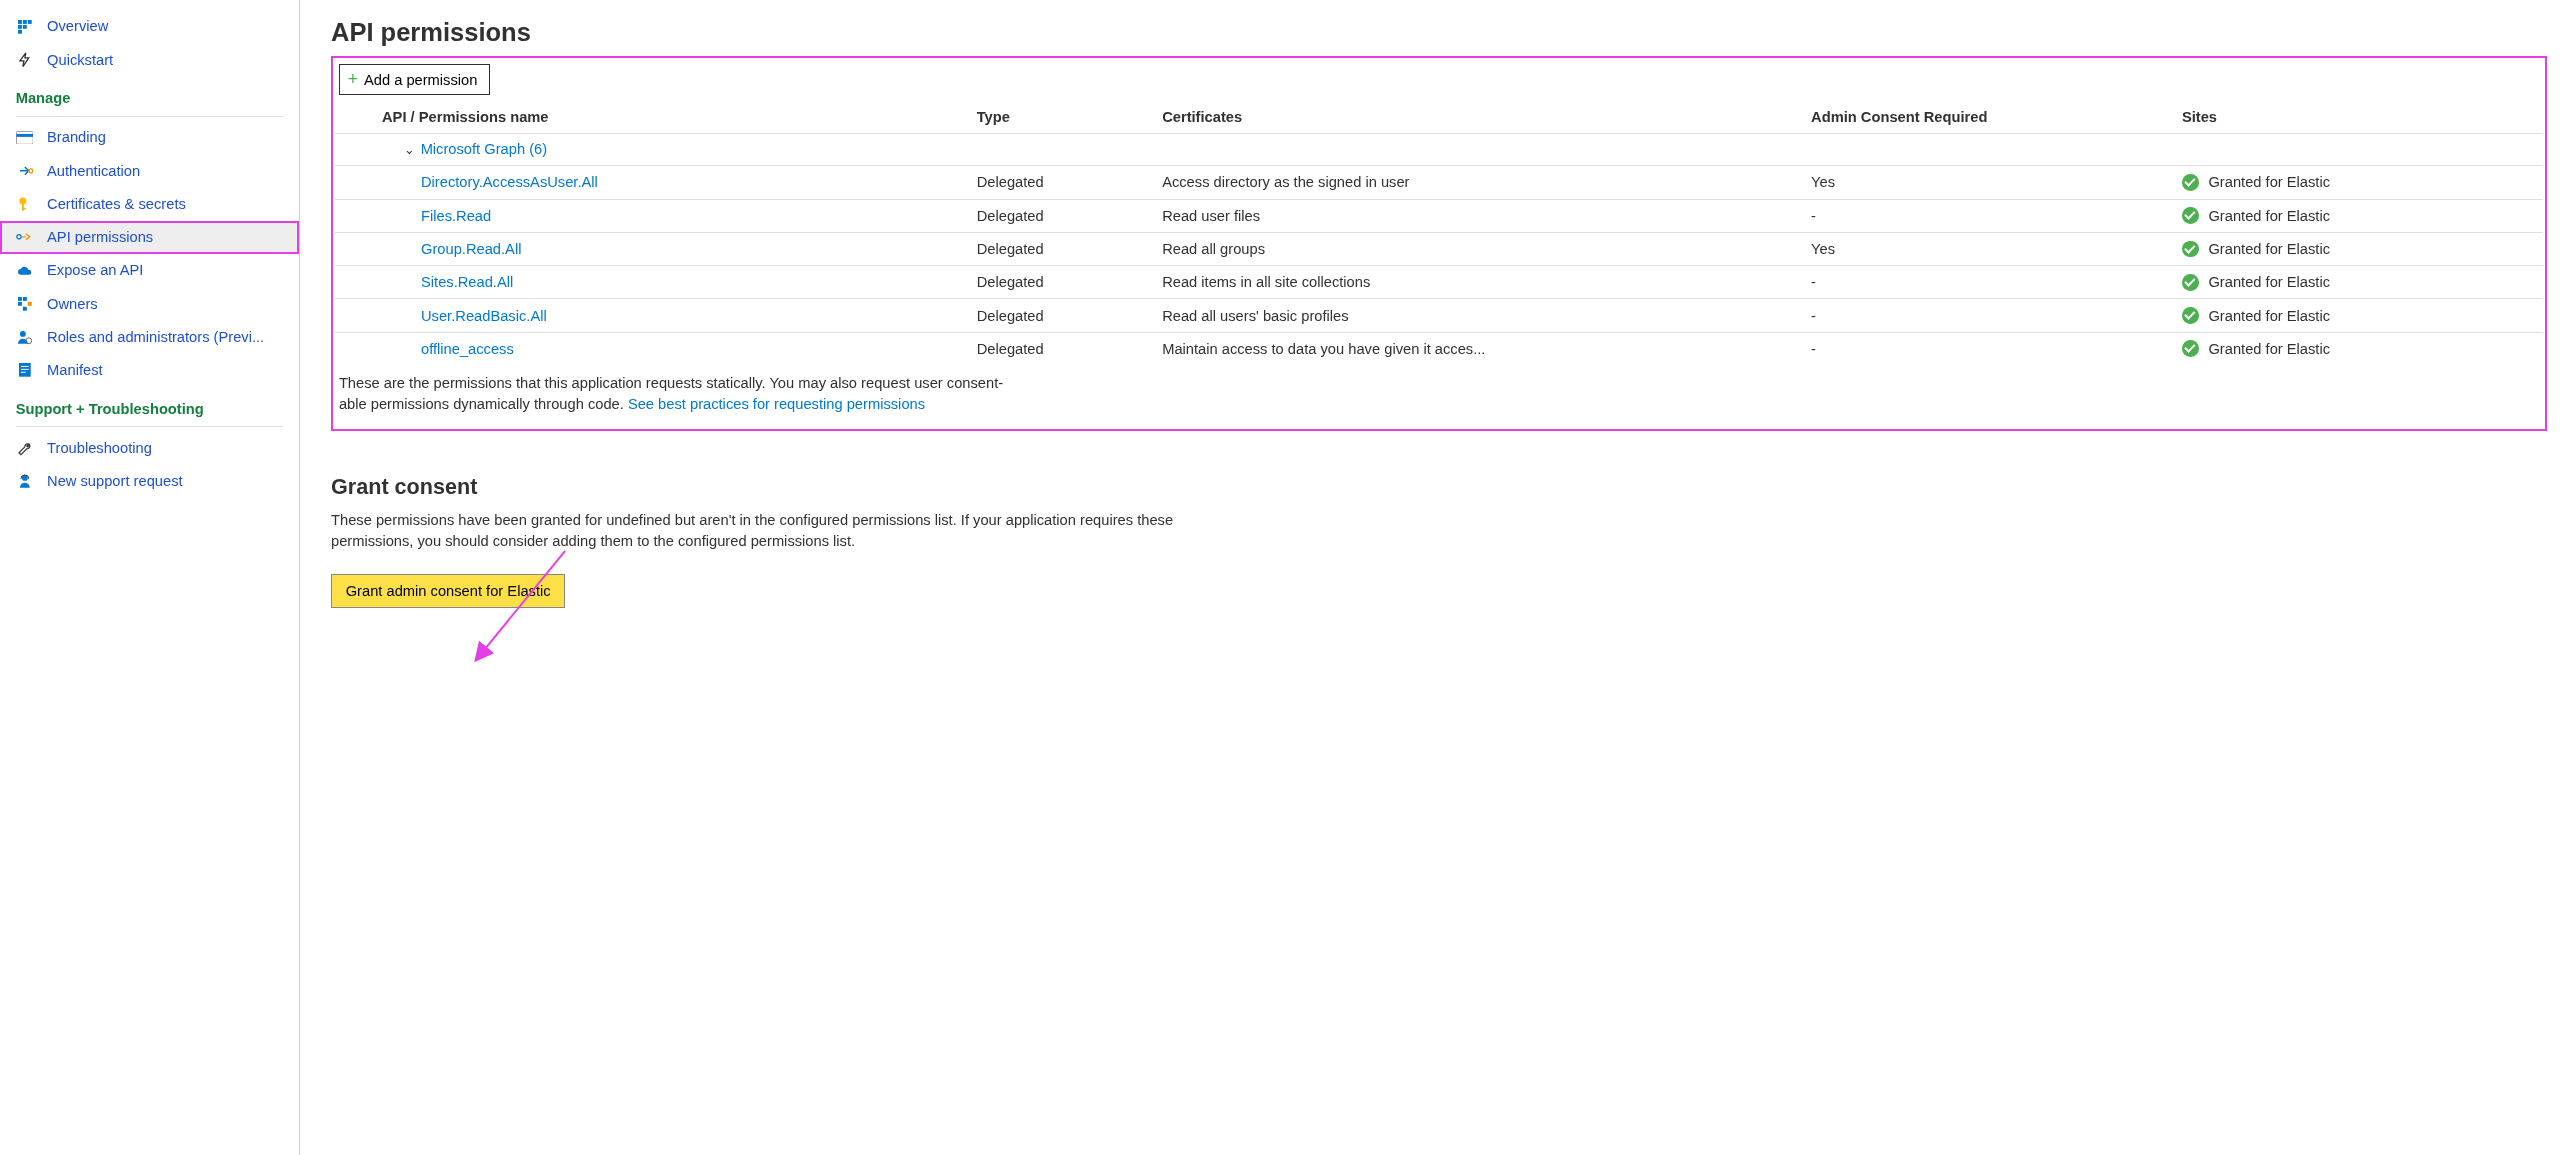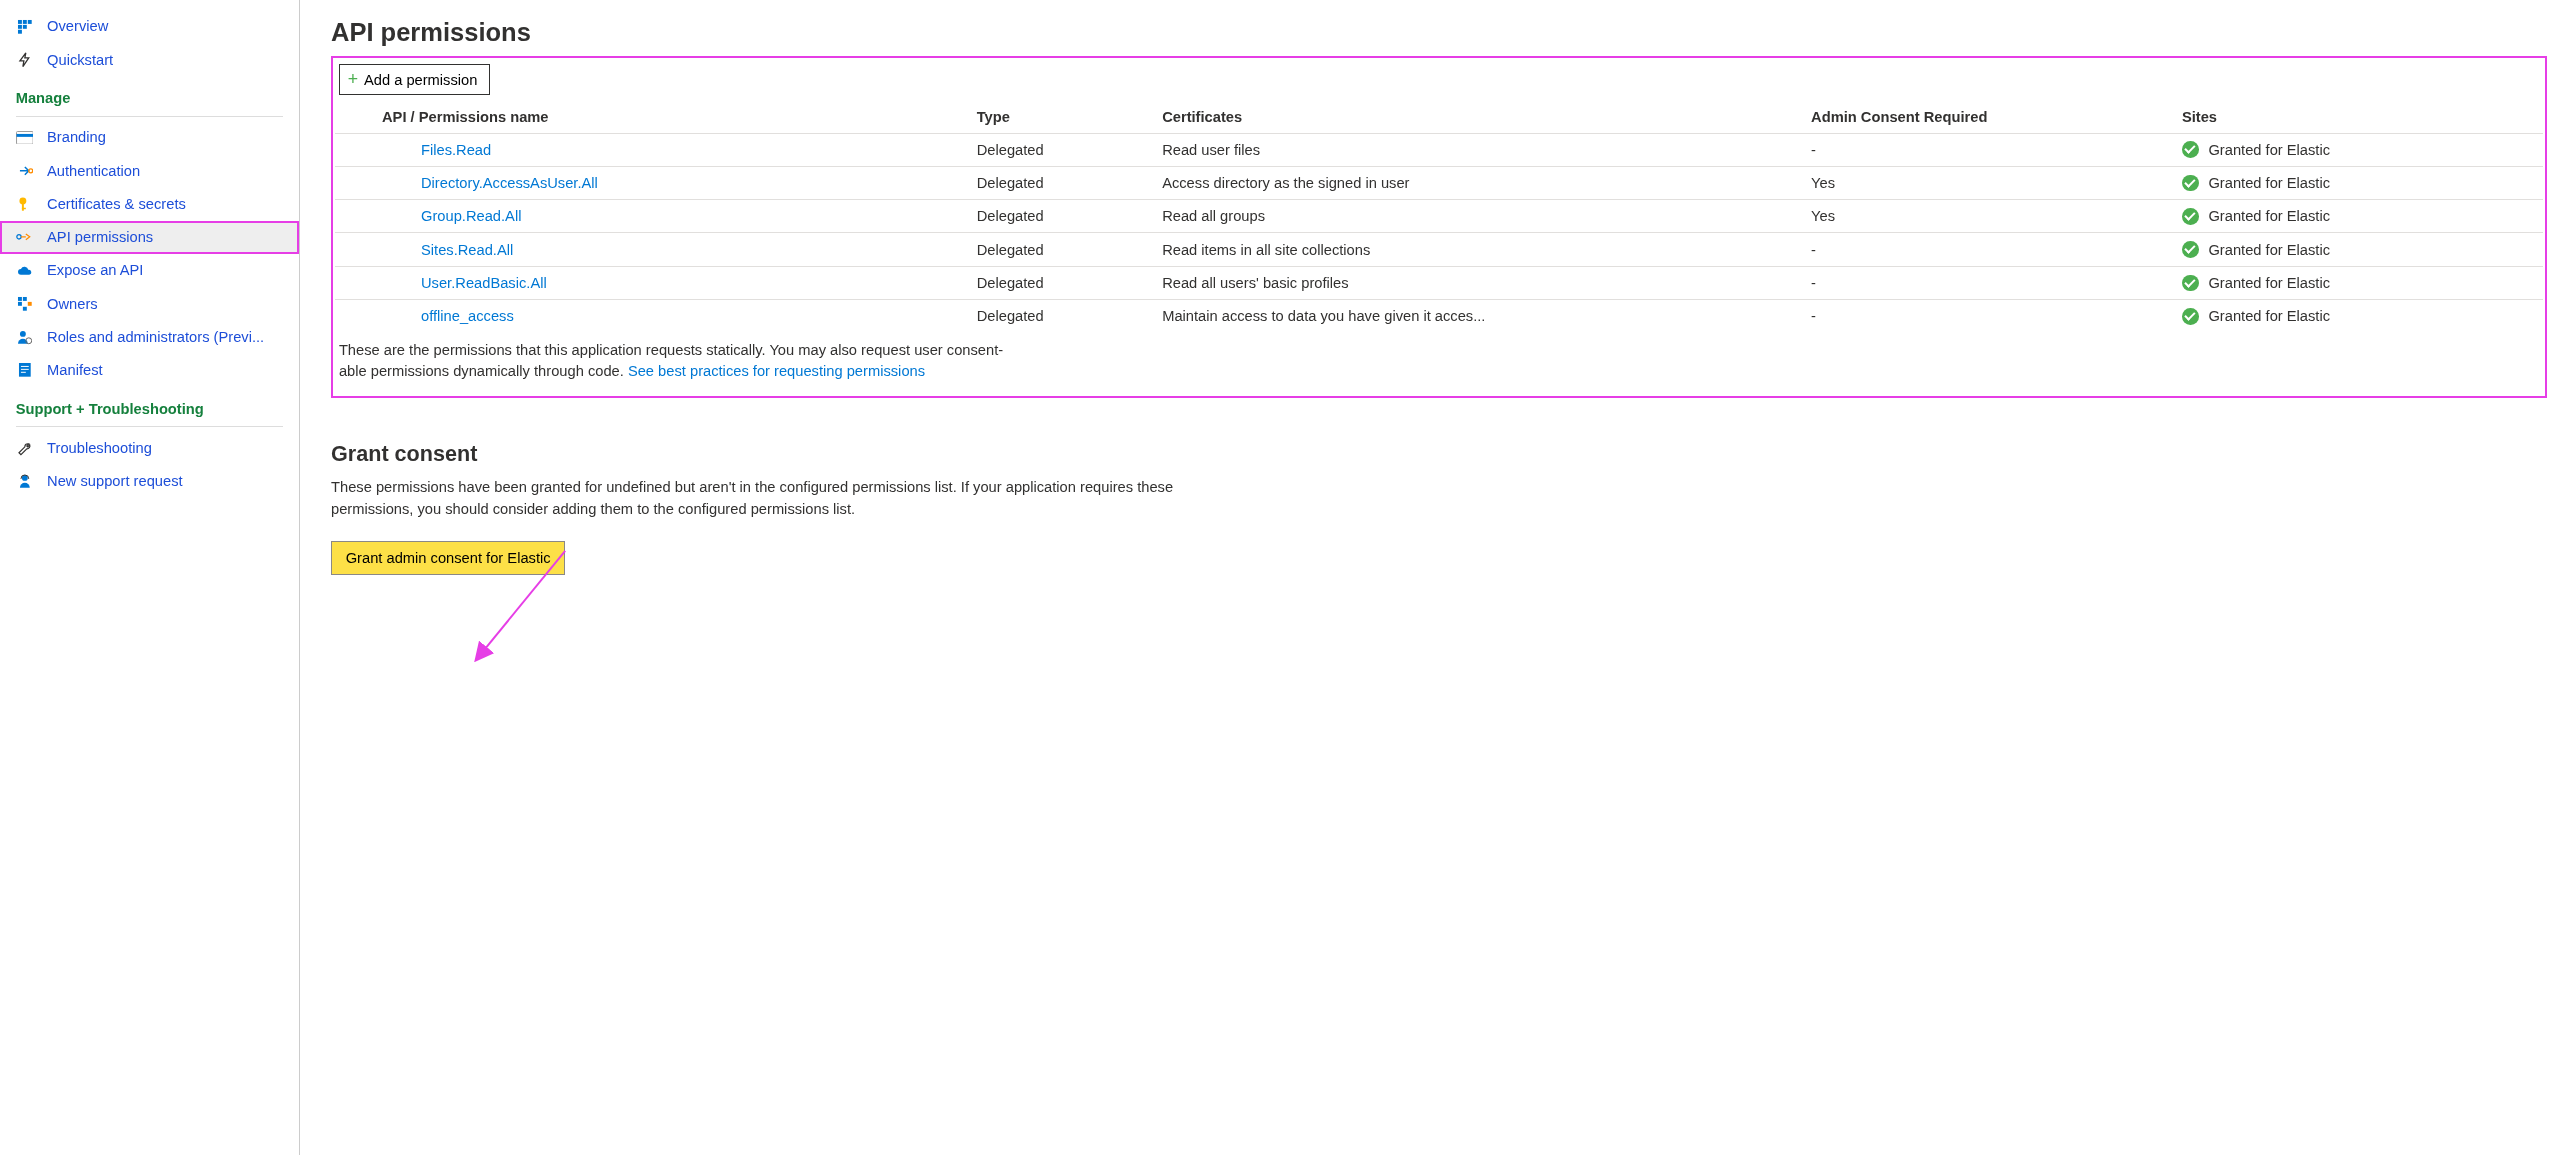--- a/index.html
+++ b/index.html
@@ -317,38 +317,43 @@
         <thead>
           <tr>
             <th class="name-col">API / Permissions name</th>
             <th>Type</th>
             <th>Certificates</th>
             <th>Admin Consent Required</th>
             <th>Sites</th>
           </tr>
         </thead>
         <tbody>
+          <tr class="group-row">
+            <td colspan="5">
+              <span class="chev">⌄</span><span class="link">Microsoft Graph (6)</span>
+            </td>
+          </tr>
 
         <tr>
+              <td class="name-col"><span class="link">Directory.AccessAsUser.All</span></td>
+              <td>Delegated</td>
+              <td>Access directory as the signed in user</td>
+              <td>Yes</td>
+              <td>
+                <div class="status-cell">
+                  <span class="check-icon"></span>
+                  <span>Granted for Elastic</span>
+                </div>
+              </td>
+            </tr>
+            <tr>
               <td class="name-col"><span class="link">Files.Read</span></td>
               <td>Delegated</td>
               <td>Read user files</td>
               <td>-</td>
-              <td>
-                <div class="status-cell">
-                  <span class="check-icon"></span>
-                  <span>Granted for Elastic</span>
-                </div>
-              </td>
-            </tr>
-            <tr>
-              <td class="name-col"><span class="link">Directory.AccessAsUser.All</span></td>
-              <td>Delegated</td>
-              <td>Access directory as the signed in user</td>
-              <td>Yes</td>
               <td>
                 <div class="status-cell">
                   <span class="check-icon"></span>
                   <span>Granted for Elastic</span>
                 </div>
               </td>
             </tr>
             <tr>
               <td class="name-col"><span class="link">Group.Read.All</span></td>
               <td>Delegated</td>

